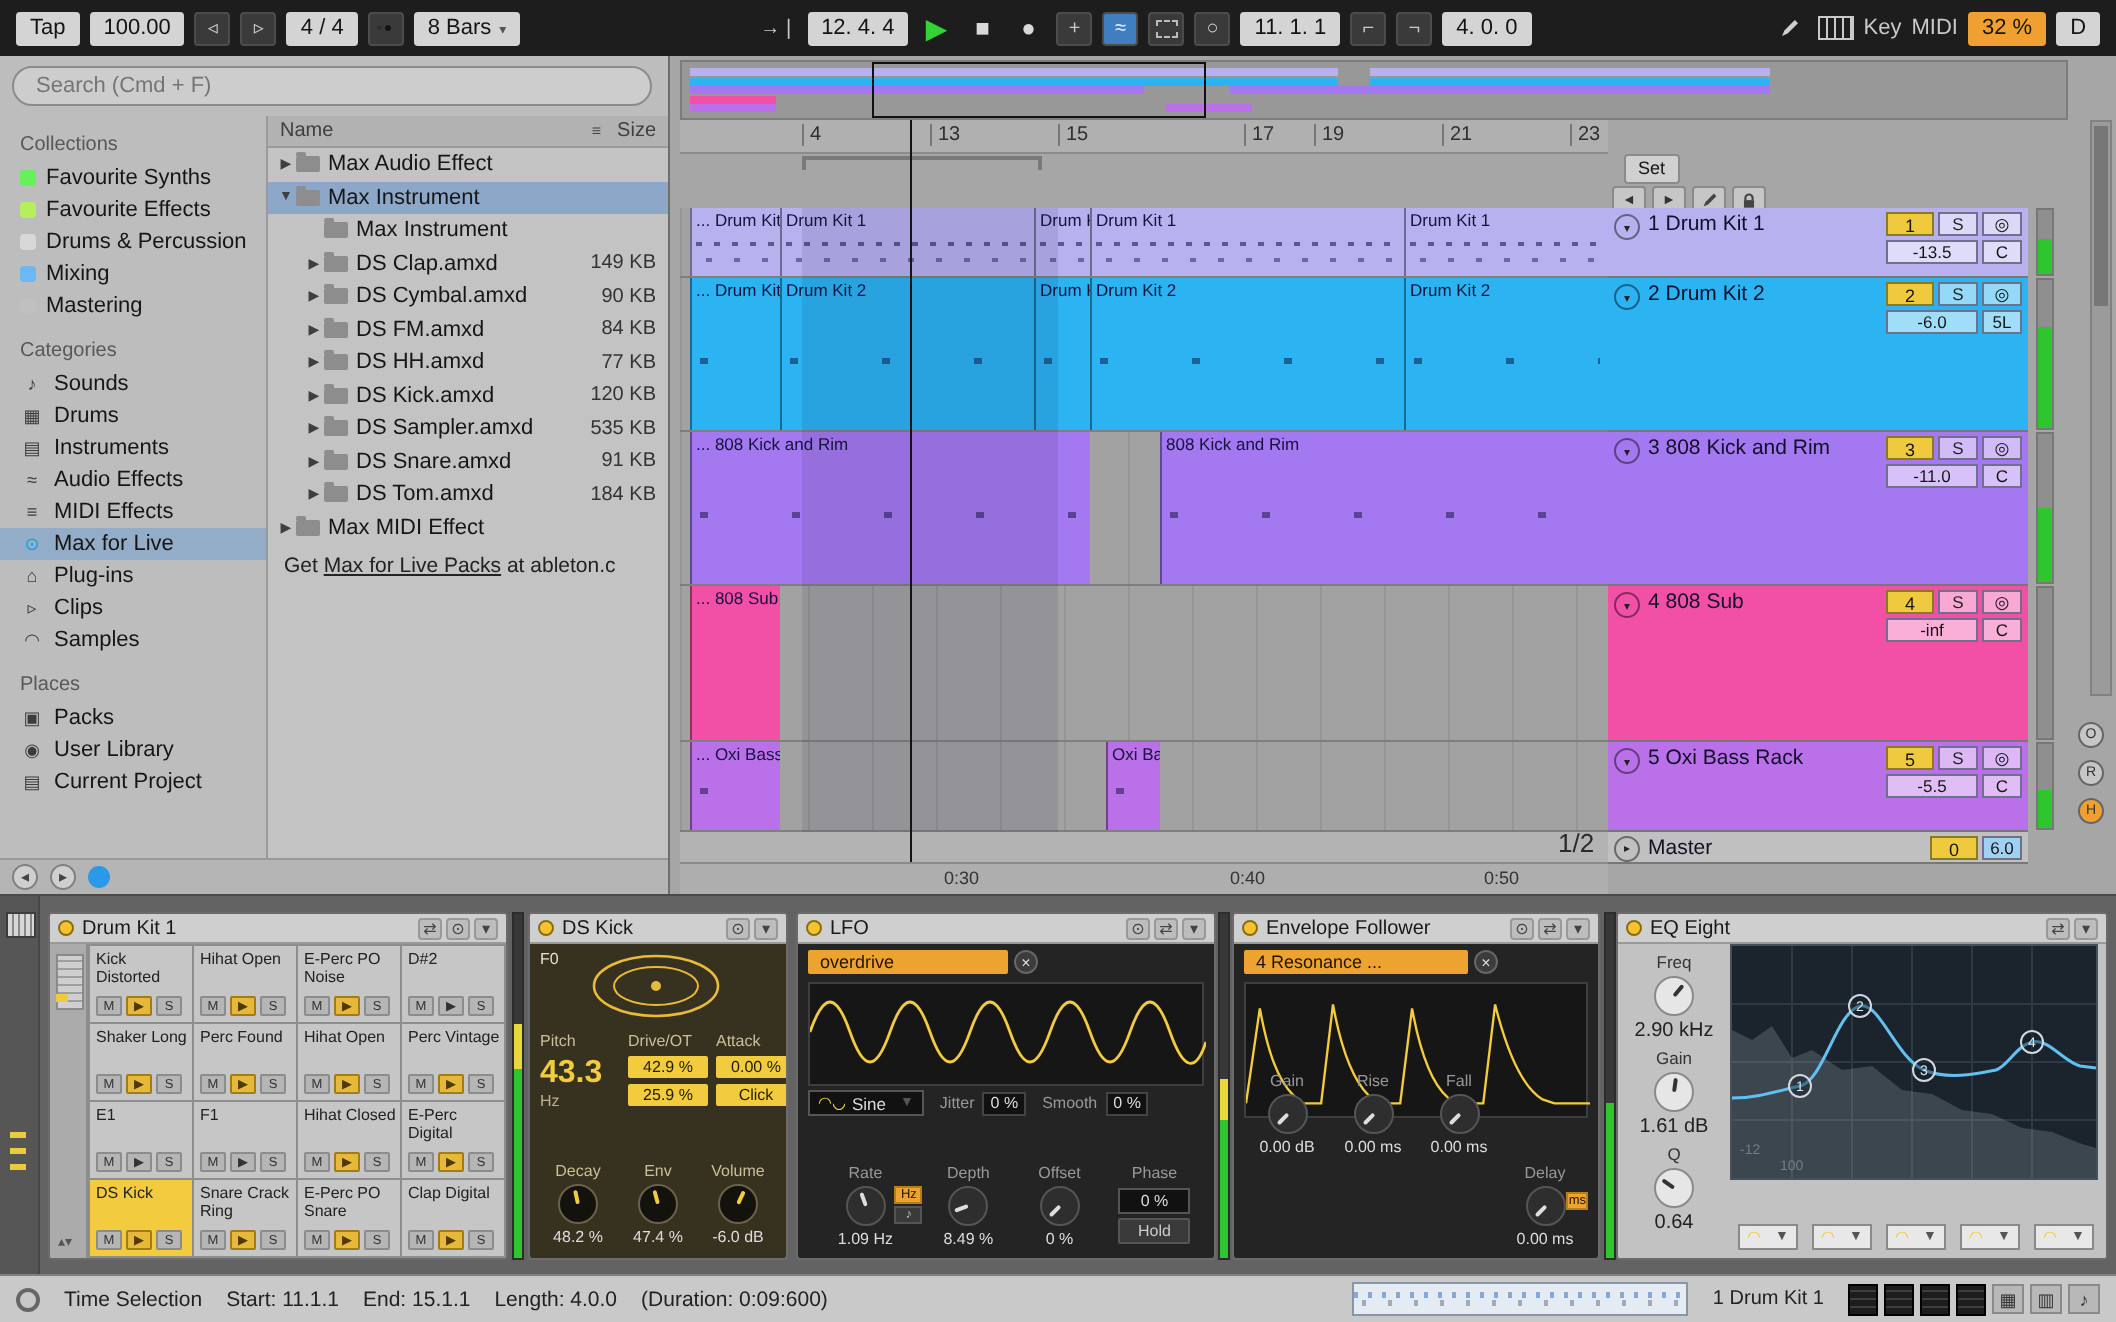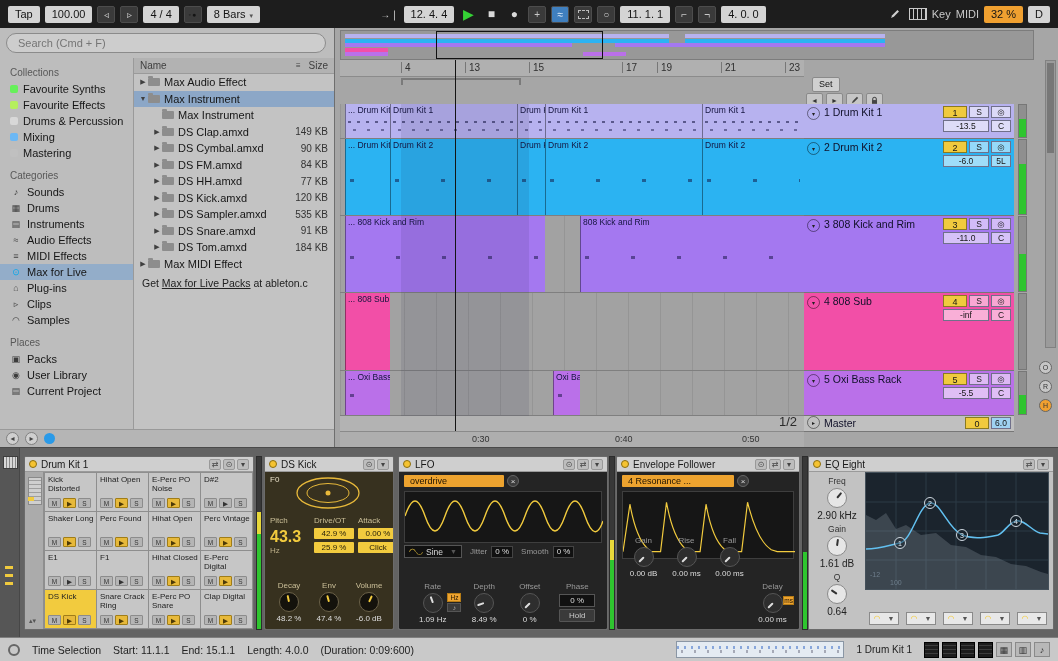--- a/index.html
+++ b/index.html
@@ -63,21 +63,21 @@
   .lane{position:absolute;left:0;width:100%;border-bottom:1px solid #7f7f7f;box-sizing:border-box;background-image:repeating-linear-gradient(90deg,rgba(0,0,0,.08) 0 1px,transparent 1px 32px)}
   .lane.master{background:#b3b3b3}
   .clip{position:absolute;top:0;height:100%;box-sizing:border-box;border-left:1px solid rgba(0,0,0,.4);overflow:hidden}
   .clabel{font-size:8.5px;color:#14143e;white-space:nowrap;padding:1px 2px;display:block}
   .notes-dense::after{content:"";position:absolute;left:2px;right:2px;top:12px;bottom:3px;background-image:repeating-linear-gradient(90deg,rgba(15,15,60,.55) 0 3px,transparent 3px 9px),repeating-linear-gradient(90deg,transparent 0 5px,rgba(15,15,60,.45) 5px 8px,transparent 8px 14px);background-size:100% 2px,100% 2px;background-position:0 30%,0 75%;background-repeat:no-repeat}
   .notes-sparse::after{content:"";position:absolute;left:4px;right:4px;top:0;bottom:0;background-image:repeating-linear-gradient(90deg,rgba(15,15,60,.5) 0 4px,transparent 4px 46px);background-size:100% 3px;background-position:0 55%;background-repeat:no-repeat}
   #selov{position:absolute;top:76px;left:66px;width:128px;bottom:31px;background:rgba(25,25,70,.10);pointer-events:none}
   #playhead{position:absolute;top:32px;left:120px;width:1px;bottom:15px;background:#141414}
   #theads{position:absolute;top:76px;left:469px;width:210px;bottom:15px}
   .th{position:absolute;left:0;width:100%;box-sizing:border-box;border-bottom:1px solid #777;padding:2px 3px;display:flex;align-items:flex-start}
-  .th.master{background:#c0c0c0;align-items:flex-end}
+  .th.master{background:#c0c0c0;align-items:center}
   .fold{width:11px;height:11px;border-radius:50%;border:1px solid rgba(0,0,0,.45);font-size:6px;display:flex;align-items:center;justify-content:center;color:#222;flex:0 0 auto;margin-top:1px}
   .tnm{font-size:10.5px;margin-left:4px;flex:1;white-space:nowrap;overflow:hidden;color:#101028}
   .hctl{width:94px;display:flex;flex-direction:column;gap:2px;align-items:flex-end;flex:0 0 auto}
   .hr{display:flex;gap:2px}
   .nbx{width:24px;height:12px;background:#f0ca3e;border:1px solid #8a7a20;font-size:9px;text-align:center;line-height:12px;box-sizing:border-box}
   .sbx,.obx{width:20px;height:12px;background:rgba(255,255,255,.5);border:1px solid #70708a;font-size:8.5px;text-align:center;line-height:11px;box-sizing:border-box;color:#222}
   .vbx{width:46px;height:12px;background:rgba(255,255,255,.55);border:1px solid #70708a;font-size:8.5px;text-align:center;line-height:11px;box-sizing:border-box}
   .pbx{width:20px;height:12px;background:rgba(255,255,255,.55);border:1px solid #70708a;font-size:8.5px;text-align:center;line-height:11px;box-sizing:border-box}
   .pbx.blue{background:#9fd2f2}
   #vmeters{position:absolute;top:76px;left:681px;width:14px;bottom:15px}

